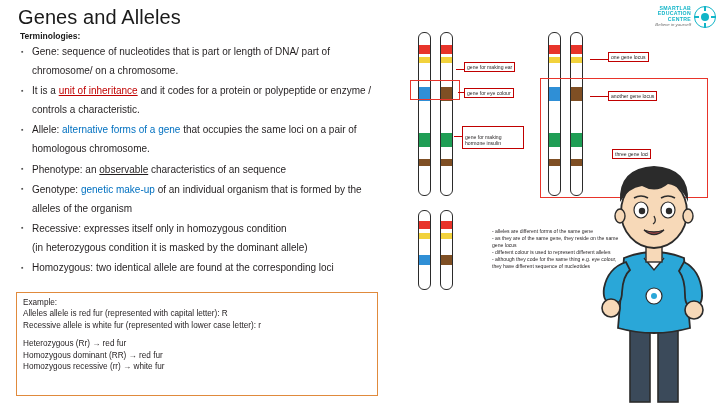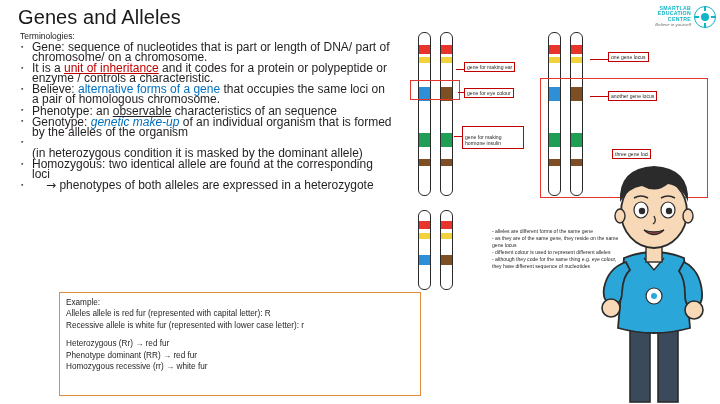--- a/index.html
+++ b/index.html
@@ -19,21 +19,21 @@
     left: 18px; top: 6px;
     font-size: 20px;
     font-weight: 400;
     color: #1a1a1a;
     letter-spacing: 0.1px;
   }
   .subtitle {
     position: absolute;
     left: 20px; top: 31px;
     font-size: 8.5px;
-    font-weight: normal;
+    font-weight: bold;
     color: #1a1a1a;
   }
 
   
   .logo {
     position: absolute;
     right: 4px; top: 2px;
     width: 92px; height: 30px;
     display: flex; align-items: center; justify-content: flex-end;
   }
@@ -70,44 +70,43 @@
 
   
   .terms {
     position: absolute;
     left: 20px; top: 42px;
     width: 372px;
   }
   .term {
     position: relative;
     padding-left: 12px;
-    font-size: 12px;
-    line-height: 10px;
+    font-size: 10px;
+    line-height: 19px;
     margin-bottom: 1.2px;
     color: #231f20;
   }
   .term::before {
     content: "\25AA";
     position: absolute; left: 1px; top: -0.5px;
     font-size: 7px; color: #555;
   }
   .u { text-decoration: underline; text-align: center; }
   .red-u { color: #c00000; text-decoration: underline; }
   .blue { color: #0070c0; }
-  .blue-i { color: #0070c0; font-style: italic; }
+  .blue-i { color: #0070c0; }
   .arrow { font-family: "DejaVu Sans", sans-serif; }
 
   
   .example-box {
     position: absolute;
     left: 16px; top: 292px;
     width: 362px; height: 104px;
     border: 1.6px solid #e08a3c;
     padding: 4px 6px 0 6px;
-    margin-left: 43px;
   }
   .example-box .ln {
     font-size: 8.2px;
     line-height: 11.4px;
     color: #231f20;
     white-space: nowrap;
   }
   .example-box .gap { height: 7px; }
 
   
@@ -181,61 +180,57 @@
 
   <div class="term">
     <span>Gene</span><span>: sequence of nucleotides that is part or length of DNA/ part of chromosome/ on a chromosome.</span>
   </div>
 
   <div class="term">
     <span>It is a </span><span class="red-u">unit of inheritance</span><span> and it codes for a protein or polypeptide or enzyme / controls a characteristic.</span>
   </div>
 
   <div class="term">
-    <span>Believe: </span><span class="blue">alternative forms of a gene</span><span> that occupies the same loci on a pair of homologous chromosome.</span>
+    <span>Allele: </span><span class="blue">alternative forms of a gene</span><span> that occupies the same loci on a pair of homologous chromosome.</span>
   </div>
 
 
   <div class="term">
     <span>Phenotype: an </span><span class="u">observable</span><span> characteristics of an sequence</span>
   </div>
 
   <div class="term">
     <span>Genotype: </span><span class="blue-i">genetic make-up</span><span> of an individual organism that is formed by the alleles of the organism</span>
   </div>
 
 
   <div class="term">
-    <br>
+    <span>Recessive: expresses itself only in homozygous condition</span><br>
     <span style="white-space:normal">
 (in heterozygous condition it is masked by the dominant allele)</span>
   </div>
 
   <div class="term">
     <span>Homozygous: two identical allele are found at the corresponding loci</span>
   </div>
 
 
 
-  <div class="term" style="padding-left:26px;">
-    <span class="arrow">→</span>
-    <span>phenotypes of both alleles are expressed in a heterozygote</span>
-  </div>
 </div>
 <style>
   .terms .term:nth-child(12)::before { content: ""; }
 </style>
 
 <div class="example-box">
   <div class="ln">Example:</div>
   <div class="ln">Alleles allele is red fur (represented with capital letter): R</div>
   <div class="ln">Recessive allele is white fur (represented with lower case letter): r</div>
   <div class="gap"></div>
   <div class="ln">Heterozygous (Rr) → red fur</div>
-  <div class="ln">Phenotype dominant (RR) → red fur</div>
+  <div class="ln">Homozygous dominant (RR) → red fur</div>
   <div class="ln">Homozygous recessive (rr) → white fur</div>
 </div>
 
 <div class="diagram">
 
   <div class="chrom" style="left:22px; top:4px; height:164px;">
     <div class="band" style="top:12px;  height:9px;  background:#e8342a;"></div>
     <div class="band" style="top:24px;  height:6px;  background:#f2d23c;"></div>
     <div class="band" style="top:54px;  height:14px; background:#2f8fd6;"></div>
     <div class="band" style="top:100px; height:14px; background:#1f9e55;"></div>

